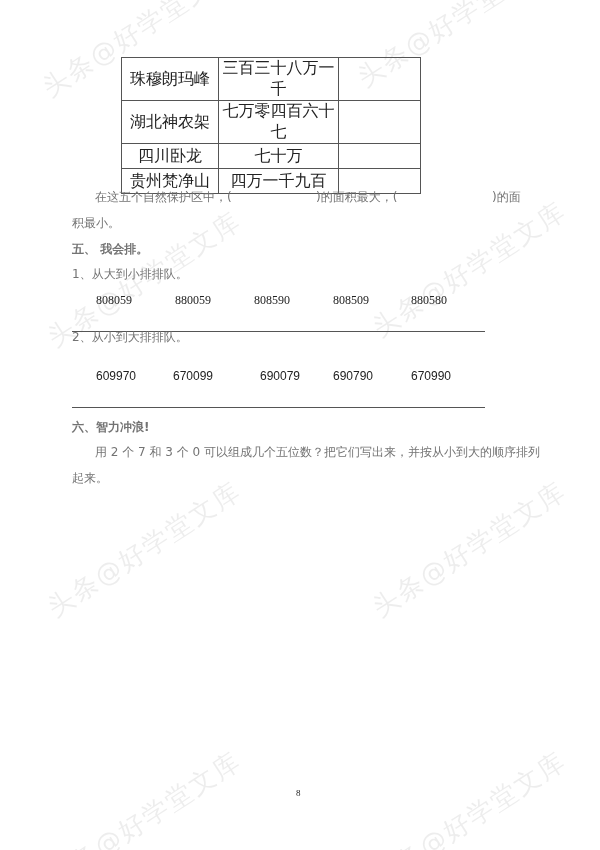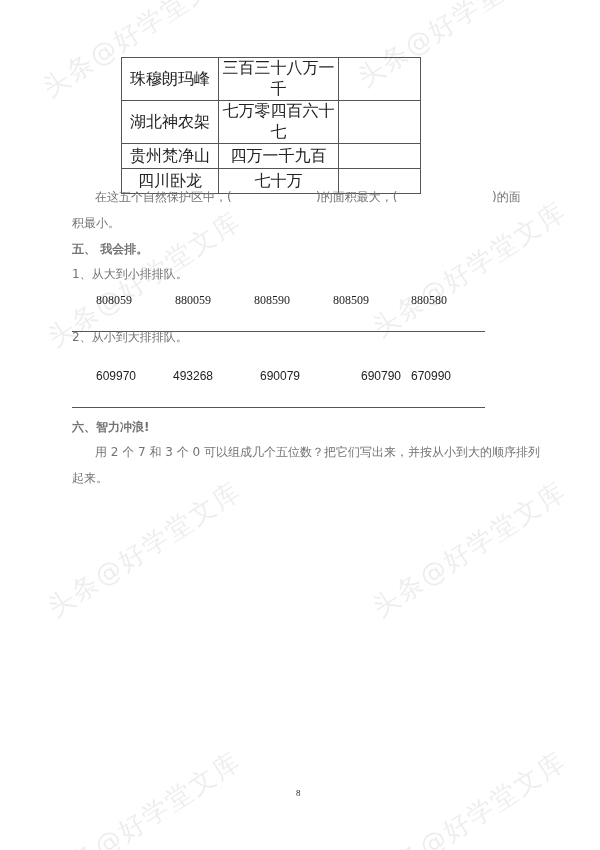--- a/index.html
+++ b/index.html
@@ -38,27 +38,27 @@
       <td class="c1">珠穆朗玛峰</td>
       <td class="c2">三百三十八万一千</td>
       <td class="c3"></td>
     </tr>
     <tr>
       <td class="c1">湖北神农架</td>
       <td class="c2">七万零四百六十七</td>
       <td class="c3"></td>
     </tr>
     <tr>
-      <td class="c1">贵州梵净山</td>
-      <td class="c2">四万一千九百</td>
+      <td class="c1">四川卧龙</td>
+      <td class="c2">七十万</td>
       <td class="c3"></td>
     </tr>
     <tr>
-      <td class="c1">四川卧龙</td>
-      <td class="c2">七十万</td>
+      <td class="c1">贵州梵净山</td>
+      <td class="c2">四万一千九百</td>
       <td class="c3"></td>
     </tr>
   </tbody>
     </table>
 
   <div class="txt" style="left:95px;top:189px;">在这五个自然保护区中，(</div>
   <div class="txt" style="left:316px;top:189px;">)的面积最大，(</div>
   <div class="txt" style="left:492px;top:189px;">)的面</div>
   <div class="txt" style="left:72px;top:215px;">积最小。</div>
 
@@ -66,23 +66,23 @@
   <div class="txt" style="left:72px;top:266px;">1、从大到小排排队。</div>
   <div class="num" style="left:96px;top:293px;">808059</div>
   <div class="num" style="left:175px;top:293px;">880059</div>
   <div class="num" style="left:254px;top:293px;">808590</div>
   <div class="num" style="left:333px;top:293px;">808509</div>
   <div class="num" style="left:411px;top:293px;">880580</div>
   <div class="rule" style="top:331px;"></div>
 
   <div class="txt" style="left:72px;top:329px;">2、从小到大排排队。</div>
   <div class="num2" style="left:96px;top:369px;">609970</div>
-  <div class="num2" style="left:173px;top:369px;">493268</div>
+  <div class="num2" style="left:173px;top:369px;">670099</div>
   <div class="num2" style="left:260px;top:369px;">690079</div>
-  <div class="num2" style="left:333px;top:369px;margin-left:28px;">690790</div>
+  <div class="num2" style="left:333px;top:369px;">690790</div>
   <div class="num2" style="left:411px;top:369px;">670990</div>
   <div class="rule" style="top:407px;"></div>
 
   <div class="txt bold" style="left:72px;top:419px;">六、智力冲浪!</div>
   <div class="txt" style="left:95px;top:444px;">用 2 个 7 和 3 个 0 可以组成几个五位数？把它们写出来，并按从小到大的顺序排列</div>
   <div class="txt" style="left:72px;top:470px;">起来。</div>
 
   <div class="pnum">8</div>
 </div>
 

